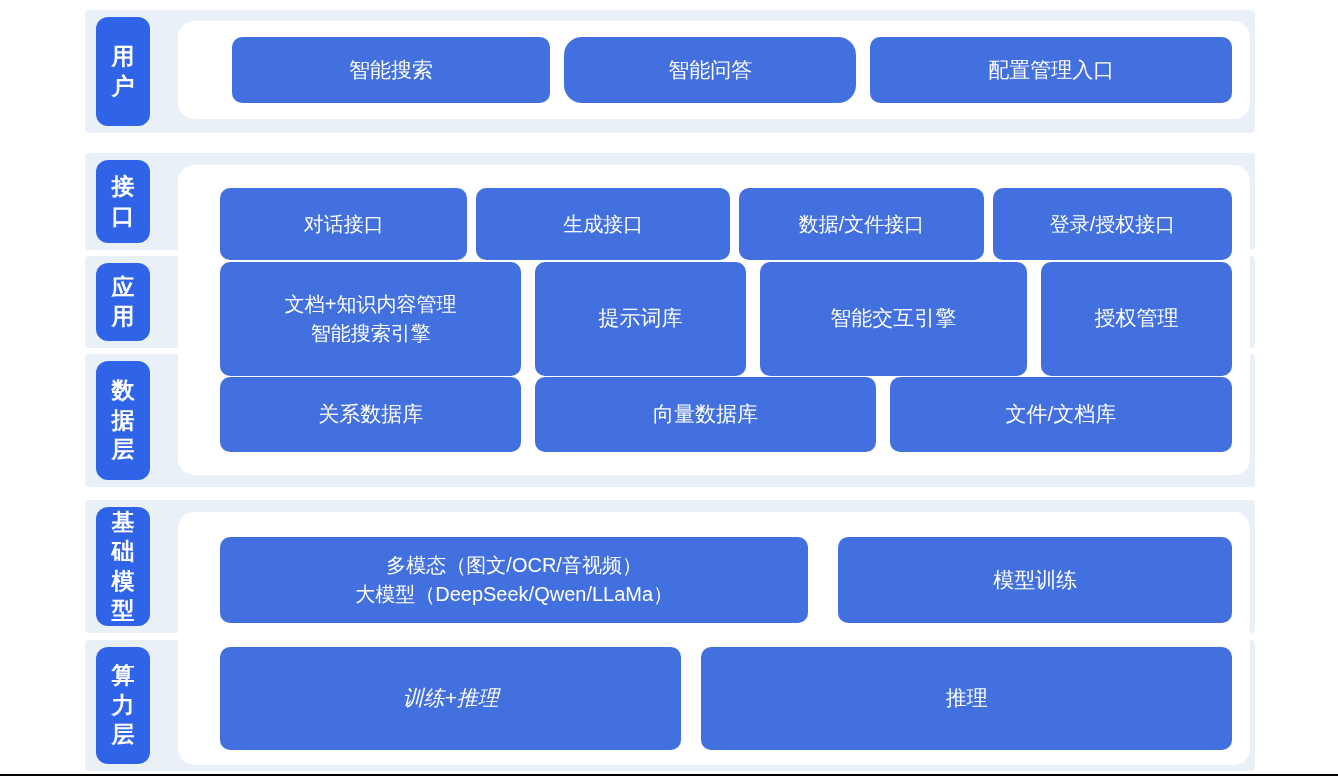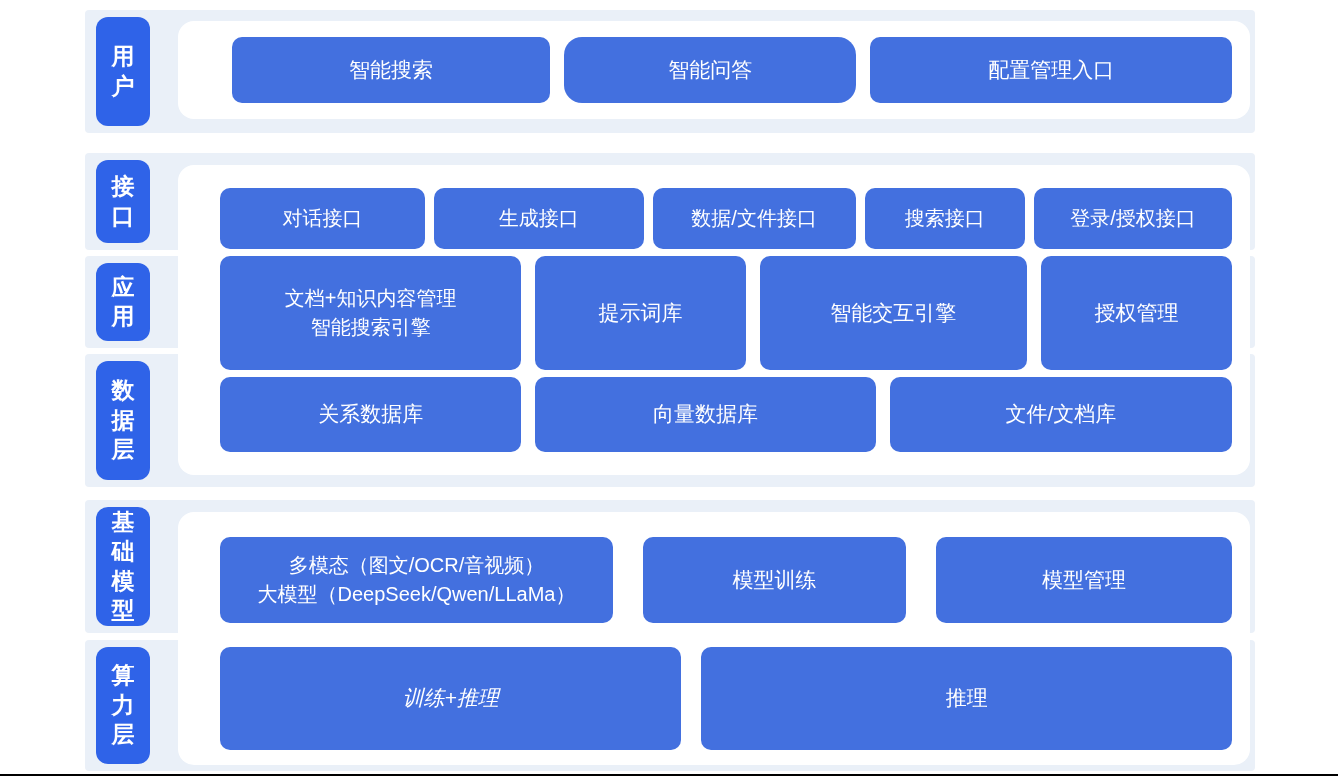--- a/index.html
+++ b/index.html
@@ -30,21 +30,21 @@
 
   .panel{position:absolute;left:93px;right:5px;background:#fff;
     border-radius:16px;z-index:2;display:flex;flex-direction:column;}
 
   #panel-user{top:11px;bottom:14px;justify-content:center;padding:0 18px 0 54px;}
   #panel-mid{top:12px;bottom:12px;justify-content:space-between;padding:23px 18px 23px 42px;}
   #panel-base{top:12px;bottom:6px;justify-content:space-between;padding:25px 18px 15px 42px;}
 
   .btn-row{display:flex;width:100%;}
   .row-user{height:66px;gap:14px;}
-  .row-mid-1{height:61px;gap:9px;}
+  .row-mid-1{height:72px;gap:9px;}
   .row-mid-2{height:114px;gap:14px;}
   .row-mid-3{height:75px;gap:14px;}
   .row-base-1{height:86px;gap:30px;}
   .row-base-2{height:103px;gap:20px;}
 
   .node{background:var(--node-blue);border-radius:10px;color:var(--text-white);
     display:flex;align-items:center;justify-content:center;text-align:center;
     font-size:21px;font-weight:500;white-space:pre-line;line-height:1.45;}
   .node.small{font-size:20px;}
 
@@ -75,21 +75,20 @@
     <div class="layer-label">应用</div>
   </div>
   <div class="strip" style="top:201px;height:133px;">
     <div class="layer-label">数据层</div>
   </div>
   <div class="panel" id="panel-mid">
     <div class="btn-row row-mid-1">
       <div class="node small" style="flex:204;">对话接口</div>
       <div class="node small" style="flex:209;">生成接口</div>
       <div class="node small" style="flex:202;">数据/文件接口</div>
-      <div class="node small" style="flex:160;">搜索接口</div>
       <div class="node small" style="flex:197;">登录/授权接口</div>
     </div>
     <div class="btn-row row-mid-2">
       <div class="node small" style="flex:301;">文档+知识内容管理
 智能搜索引擎</div>
       <div class="node" style="flex:210;">提示词库</div>
       <div class="node" style="flex:267;">智能交互引擎</div>
       <div class="node" style="flex:191;">授权管理</div>
     </div>
     <div class="btn-row row-mid-3">
@@ -105,21 +104,20 @@
     <div class="layer-label">基础模型</div>
   </div>
   <div class="strip" style="top:140px;height:131px;">
     <div class="layer-label">算力层</div>
   </div>
   <div class="panel" id="panel-base">
     <div class="btn-row row-base-1">
       <div class="node small" style="flex:393;">多模态（图文/OCR/音视频）
 大模型（DeepSeek/Qwen/LLaMa）</div>
       <div class="node" style="flex:263;">模型训练</div>
-      <div class="node" style="flex:296;">模型管理</div>
     </div>
     <div class="btn-row row-base-2">
       <div class="node" style="flex:460;font-style:italic;">训练+推理</div>
       <div class="node" style="flex:529;">推理</div>
     </div>
   </div>
 </section>
 
 <div class="bottom-rule"></div>
 

